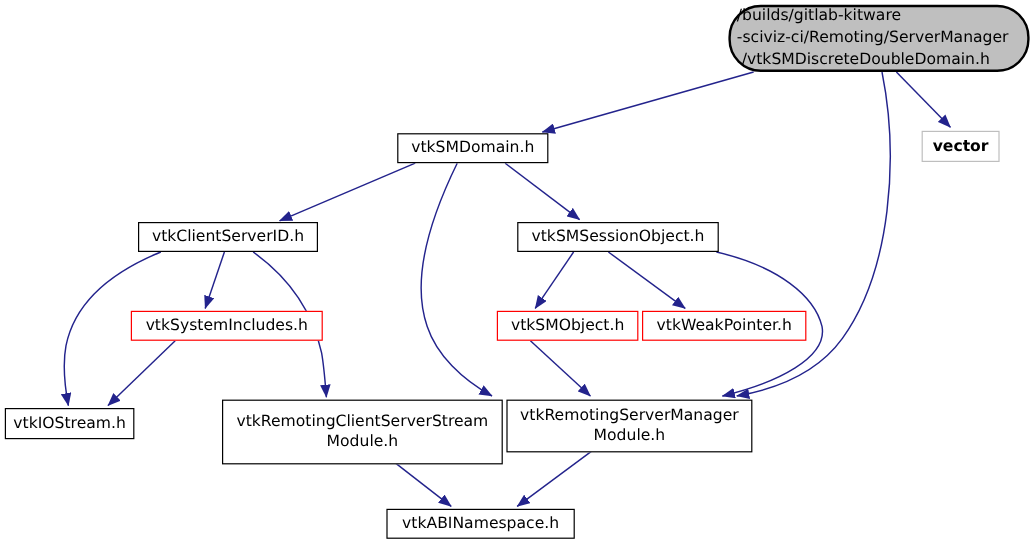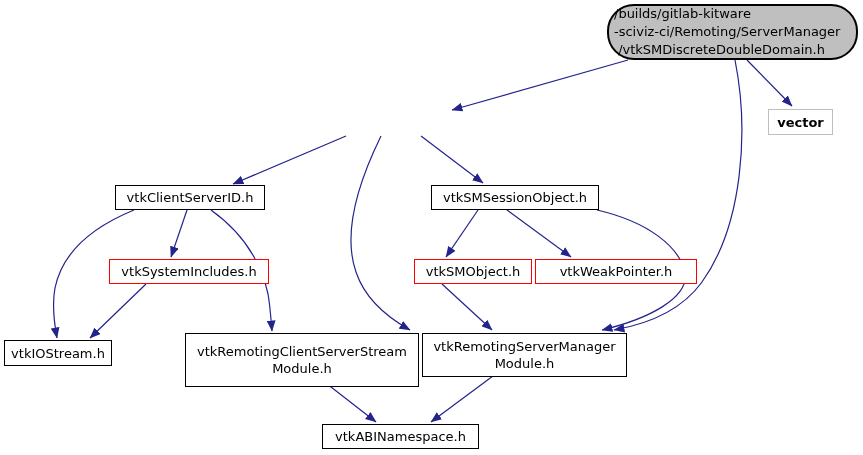--- a/index.html
+++ b/index.html
@@ -67,38 +67,41 @@
   <div class="node root" style="left:607px;top:4px;width:251px;height:56px;border-radius:27px;">
     <span class="lbl">/builds/gitlab-kitware
 -sciviz-ci/Remoting/ServerManager
  /vtkSMDiscreteDoubleDomain.h</span>
   </div>
 
   <div class="node ext" style="left:768px;top:109px;width:65px;height:26px;">
     <span class="lbl">vector</span>
   </div>
 
+  <div class="node" style="left:331px;top:111px;width:126px;height:25px;">
+    <span class="lbl">vtkSMDomain.h</span>
+  </div>
 
   <div class="node" style="left:115px;top:185px;width:150px;height:25px;">
     <span class="lbl">vtkClientServerID.h</span>
   </div>
 
   <div class="node" style="left:431px;top:185px;width:168px;height:25px;">
     <span class="lbl">vtkSMSessionObject.h</span>
   </div>
 
   <div class="node trunc" style="left:82px;top:259px;width:160px;height:25px;">
     <span class="lbl">vtkSystemIncludes.h</span>
   </div>
 
   <div class="node trunc" style="left:387px;top:259px;width:118px;height:25px;">
     <span class="lbl">vtkSMObject.h</span>
   </div>
 
-  <div class="node trunc" style="left:508px;top:259px;width:162px;height:25px;">
+  <div class="node trunc" style="left:508px;top:259px;width:137px;height:25px;">
     <span class="lbl">vtkWeakPointer.h</span>
   </div>
 
   <div class="node" style="left:4px;top:340px;width:108px;height:26px;">
     <span class="lbl">vtkIOStream.h</span>
   </div>
 
   <div class="node" style="left:162px;top:333px;width:234px;height:54px;margin-left:23px;">
     <span class="lbl">vtkRemotingClientServerStream
 Module.h</span>

